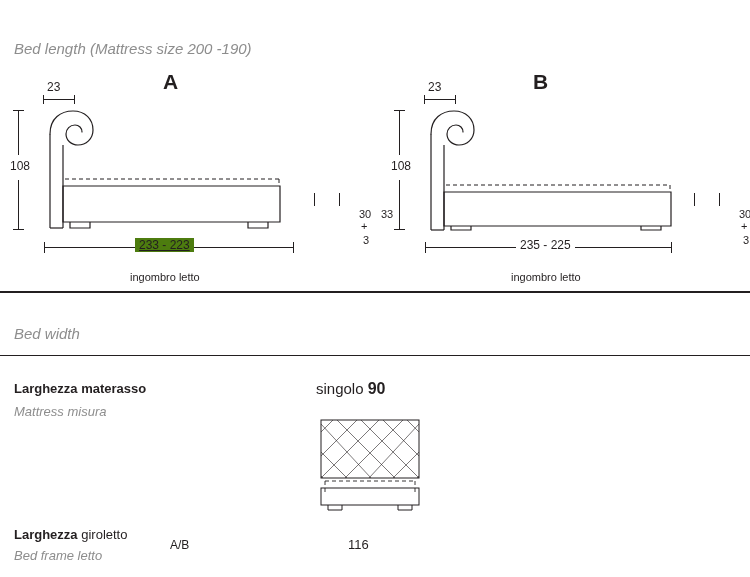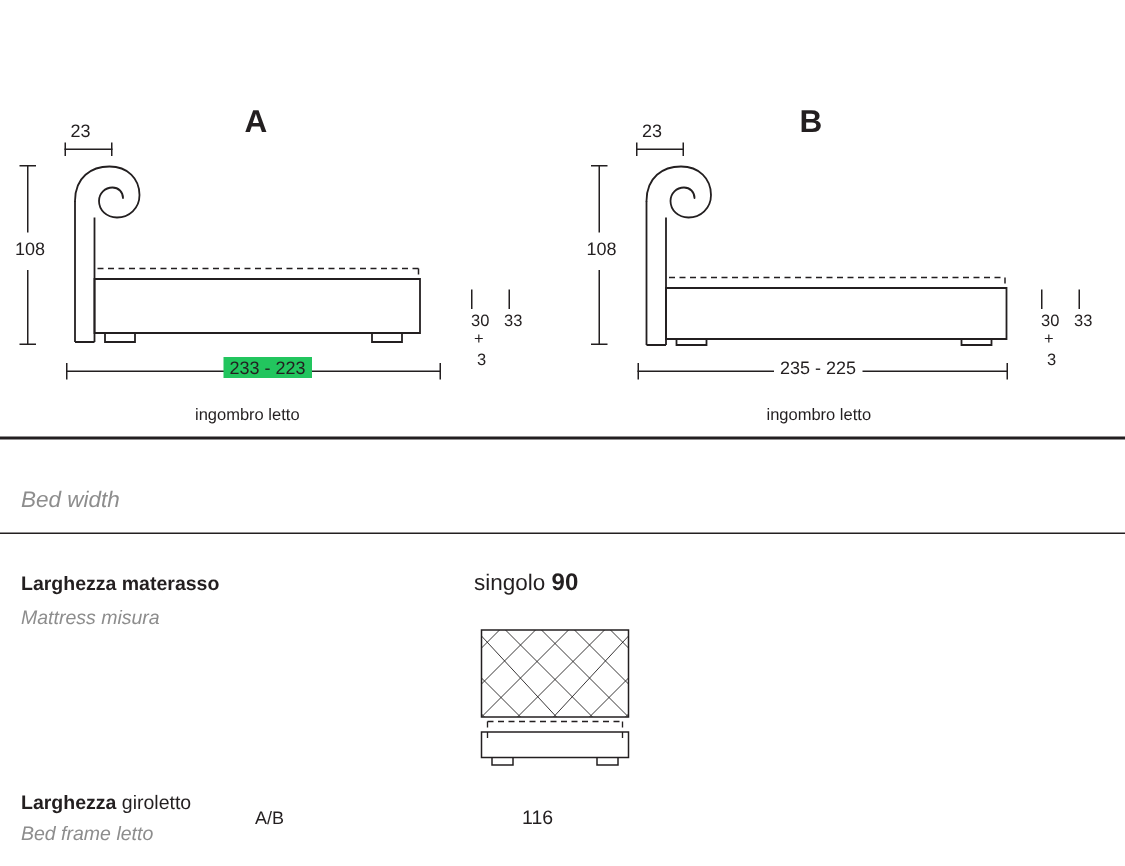--- a/index.html
+++ b/index.html
@@ -52,20 +52,21 @@
   
   .dim {
     font-size: 12px;
     color: #231f20;
     white-space: nowrap;
   }
   .dim-sm {
     font-size: 11px;
     color: #231f20;
     white-space: nowrap;
+    margin-left: 45px;
   }
   .caption {
     font-size: 11px;
     color: #231f20;
     white-space: nowrap;
   }
 
   
   .hline { background: #231f20; height: 1px; }
   .vline { background: #231f20; width: 1px; }
@@ -97,20 +98,21 @@
     font-size: 13px;
     white-space: nowrap;
   }
   svg { display: block; }
 </style>
 </head>
 <body>
 
 <div class="page">
 
+  <div class="abs sect-sub" style="left:14px; top:40px;">Bed length (Mattress size 200 -190)</div>
 
   <div class="abs big-letter" style="left:163px; top:70px;">A</div>
 
   <div class="abs dim" style="left:47px; top:80px;">23</div>
   <div class="abs hline" style="left:43px; top:99px; width:32px;"></div>
   <div class="abs vline" style="left:43px; top:95px; height:9px;"></div>
   <div class="abs vline" style="left:74px; top:95px; height:9px;"></div>
 
   <div class="abs dim" style="left:10px; top:159px;">108</div>
   <div class="abs vline" style="left:18px; top:110px; height:45px;"></div>
@@ -140,21 +142,21 @@
   <div class="abs dim-sm" style="left:314px; top:208px;">30</div>
   <div class="abs dim-sm" style="left:336px; top:208px;">33</div>
   <div class="abs dim-sm" style="left:318px; top:234px;">3</div>
   <div class="abs dim-sm" style="left:316px; top:220px;">+</div>
   <div class="abs vline" style="left:314px; top:193px; height:13px;"></div>
   <div class="abs vline" style="left:339px; top:193px; height:13px;"></div>
 
   <div class="abs hline" style="left:44px; top:247px; width:250px;"></div>
   <div class="abs vline" style="left:44px; top:242px; height:11px;"></div>
   <div class="abs vline" style="left:293px; top:242px; height:11px;"></div>
-  <div class="abs dim" style="left:149px; top:238px; background:#22c55e; padding:0 4px;">233 - 223</div>
+  <div class="abs dim" style="left:135px; top:238px; background:#4d7c0f; padding:0 4px;text-decoration:underline;">233 - 223</div>
   <div class="abs caption" style="left:130px; top:271px;">ingombro letto</div>
 
   <div class="abs big-letter" style="left:533px; top:70px;">B</div>
 
   <div class="abs dim" style="left:428px; top:80px;">23</div>
   <div class="abs hline" style="left:424px; top:99px; width:32px;"></div>
   <div class="abs vline" style="left:424px; top:95px; height:9px;"></div>
   <div class="abs vline" style="left:455px; top:95px; height:9px;"></div>
 
   <div class="abs dim" style="left:391px; top:159px;">108</div>

